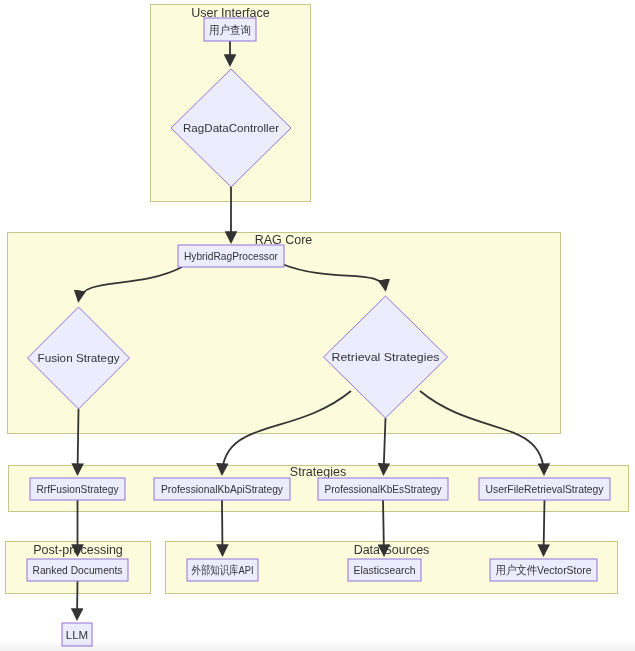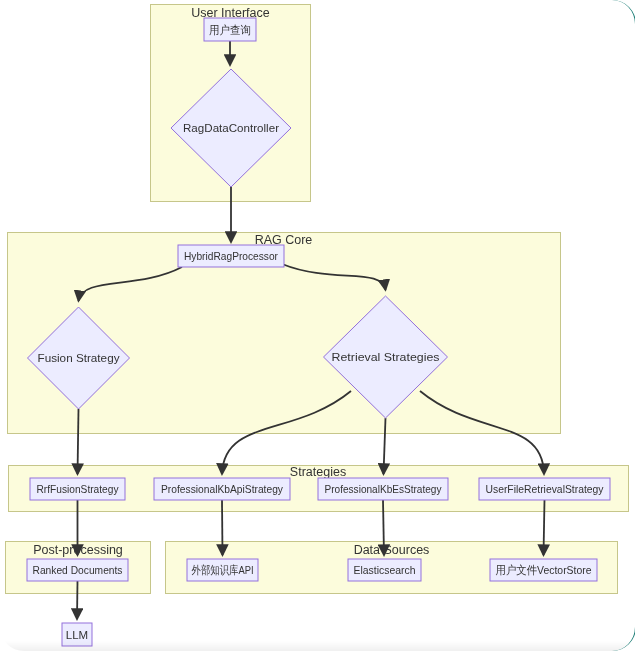--- a/index.html
+++ b/index.html
@@ -3,21 +3,20 @@
 <meta charset="utf-8">
 <style>
   html,body{margin:0;padding:0;background:#ffffff;}
   .stage{
     position:relative;
     width:635px;height:651px;
     background:#ffffff;
     border-right:1px solid #0f766e;
     font-family:"Liberation Sans", sans-serif;
     overflow:hidden;
-    border-radius:24px;
   }
   .stage::after{
     content:"";
     position:absolute;left:0;right:0;bottom:0;height:10px;
     background:linear-gradient(to bottom, rgba(0,0,0,0), rgba(0,0,0,0.06));
     pointer-events:none;
   }
   svg{display:block;}
   .cluster{fill:#FCFCDC;stroke:#C6C68A;stroke-width:1;}
   .cluster-label{

